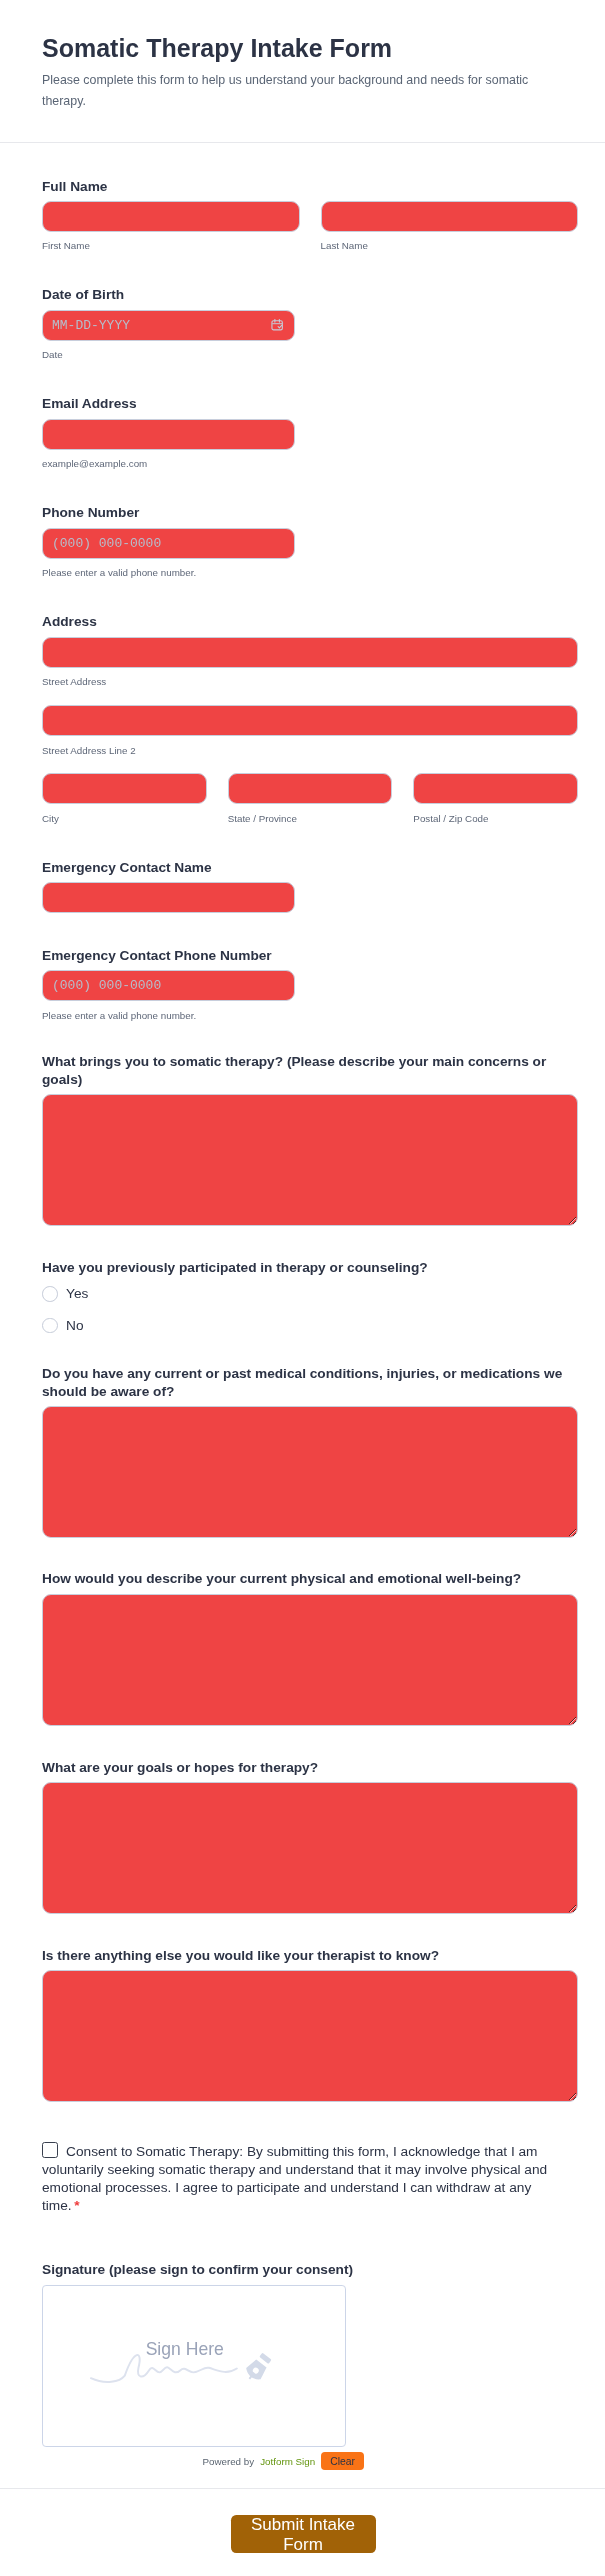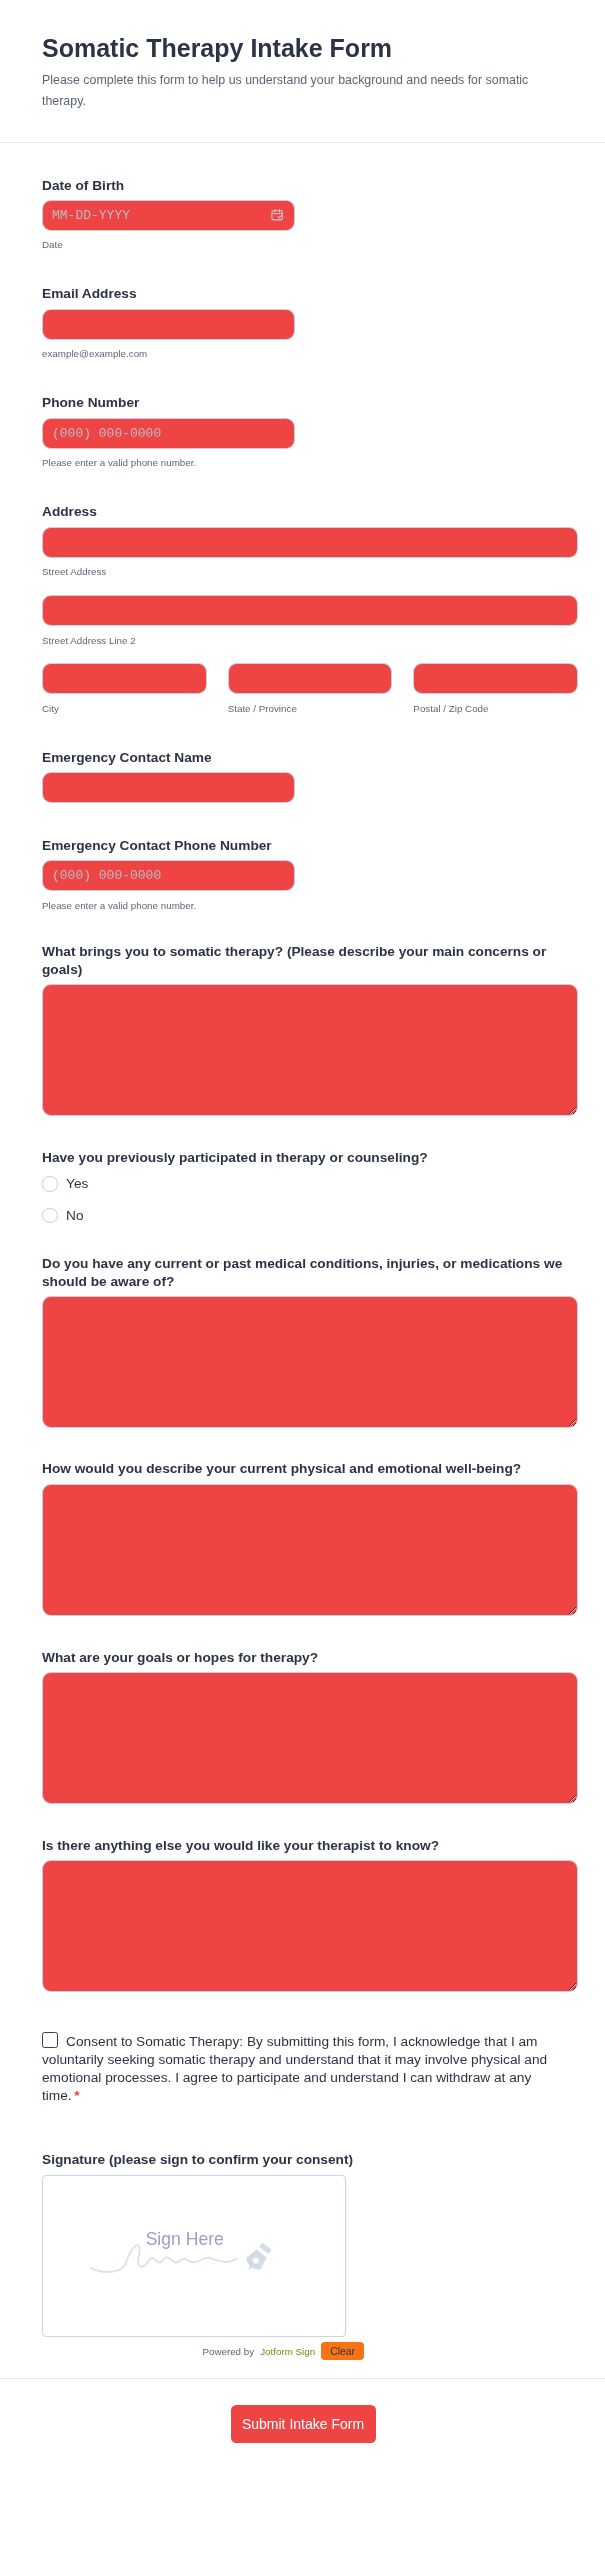--- a/index.html
+++ b/index.html
@@ -155,40 +155,53 @@
     cursor: pointer;
   }
   .footer { padding: 26px 0 33px; }
   .submit-btn {
     display: block;
     margin: 0 auto;
     width: 145px;
     height: 38px;
     border: none;
     border-radius: 5.2px;
-    background: #ef4444;
+    background: #a16207;
     color: #ffffff;
     font-family: inherit;
-    font-size: 14px;
+    font-size: 17px;
     font-weight: 500;
     cursor: pointer;
   }
 </style>
 </head>
 <body>
 
 <header class="header pad">
   <h1 class="form-title">Somatic Therapy Intake Form</h1>
   <p class="form-subtitle">Please complete this form to help us understand your background and needs for somatic therapy.</p>
 </header>
 
 <hr class="divider">
 
 <main class="pad">
 
+  <div class="section first">
+    <div class="q-label">Full Name</div>
+    <div class="field row">
+      <div class="col">
+        <input class="text" type="text" style="">
+        <div class="sublabel">First Name</div>
+      </div>
+      <div class="col">
+        <input class="text" type="text" style="">
+        <div class="sublabel">Last Name</div>
+      </div>
+    </div>
+  </div>
 
   <div class="section">
     <div class="q-label">Date of Birth</div>
     <div class="field input-wrap half">
       <input class="text" type="text" placeholder="MM-DD-YYYY" style="">
       <svg class="cal-icon" viewBox="0 0 22 22">
         <rect x="3" y="4.5" width="16" height="14" rx="2.5" fill="none" stroke="#c6ccd9" stroke-width="1.7"></rect>
         <line x1="7.5" y1="2.5" x2="7.5" y2="6.5" stroke="#c6ccd9" stroke-width="1.7" stroke-linecap="round"></line>
         <line x1="14.5" y1="2.5" x2="14.5" y2="6.5" stroke="#c6ccd9" stroke-width="1.7" stroke-linecap="round"></line>
         <line x1="3.5" y1="9" x2="18.5" y2="9" stroke="#c6ccd9" stroke-width="1.5"></line>

